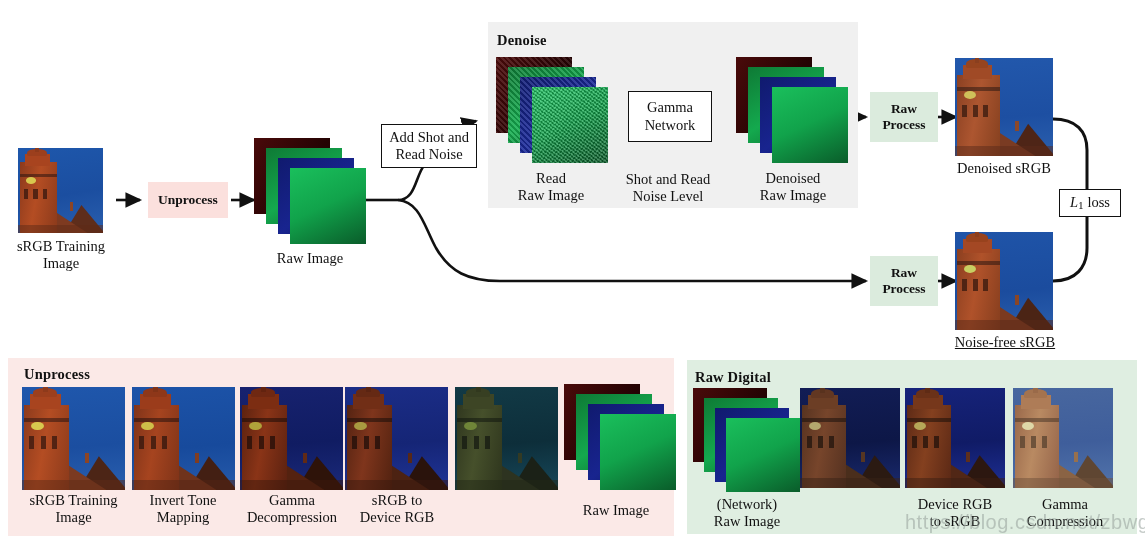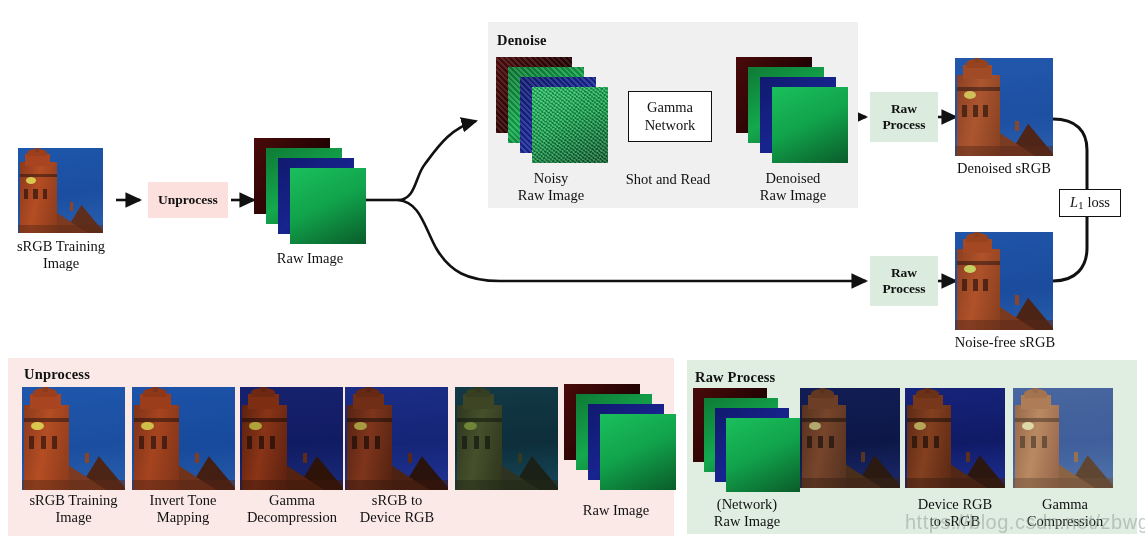--- a/index.html
+++ b/index.html
@@ -154,51 +154,56 @@
   <div class="stack" style="left:254px; top:138px; width:112px; height:108px;">
     <div class="layer" style="left:0;top:0;width:76px;height:76px;background:linear-gradient(120deg,#4a0a0a,#250303 62%,#160101);"></div>
     <div class="layer" style="left:12px;top:10px;width:76px;height:76px;background:linear-gradient(150deg,#0e7a35,#14a94e 55%,#0c6b2e);"></div>
     <div class="layer" style="left:24px;top:20px;width:76px;height:76px;background:linear-gradient(140deg,#101a6e,#18248f 55%,#0c1353);"></div>
     <div class="layer" style="left:36px;top:30px;width:76px;height:76px;background:linear-gradient(155deg,#1abf5c 0%,#11a34b 48%,#0a5c2a 100%);"></div>
   </div>
   <div class="cap" style="left:250px; top:250px; width:120px;">
     <div>Raw Image</div>
   </div>
 
+  <div class="whitebox" style="left:381px; top:124px; width:96px; height:44px; flex-direction:column;">
+    <div>Add Shot and</div>
+    <div>Read Noise</div>
+  </div>
 
   <div class="panel panel-denoise" style="left:488px; top:22px; width:370px; height:186px;"></div>
   <div class="panel-title" style="left:497px; top:32px;">Denoise</div>
 
   <div class="stack" style="left:496px; top:57px; width:110px; height:110px;">
     <div class="layer" style="left:0;top:0;width:76px;height:76px;background:
            repeating-linear-gradient(45deg, rgba(255,255,255,.10) 0 2px, rgba(0,0,0,.14) 2px 4px),
            linear-gradient(120deg,#4f0c0c,#280404 62%,#170101);"></div>
     <div class="layer" style="left:12px;top:10px;width:76px;height:76px;background:
            repeating-linear-gradient(45deg, rgba(255,255,255,.12) 0 2px, rgba(0,0,0,.16) 2px 4px),
            linear-gradient(150deg,#0f7f38,#16b152 55%,#0c6b2e);"></div>
     <div class="layer" style="left:24px;top:20px;width:76px;height:76px;background:
            repeating-linear-gradient(45deg, rgba(255,255,255,.12) 0 2px, rgba(0,0,0,.16) 2px 4px),
            linear-gradient(140deg,#131e78,#1b2a9c 55%,#0d1457);"></div>
     <div class="layer" style="left:36px;top:30px;width:76px;height:76px;background:
            repeating-linear-gradient(37deg, rgba(255,255,255,.16) 0 1.5px, rgba(0,0,0,.18) 1.5px 3px),
            repeating-linear-gradient(128deg, rgba(255,255,255,.10) 0 1.5px, rgba(0,0,0,.12) 1.5px 3px),
            linear-gradient(155deg,#1ec763 0%,#12a84d 48%,#0a5f2b 100%);"></div>
   </div>
   <div class="cap" style="left:492px; top:170px; width:118px;">
-    <div>Noisy</div>
+    <div>Read</div>
     <div>Raw Image</div>
   </div>
 
   <div class="whitebox" style="left:628px; top:91px; width:84px; height:51px; flex-direction:column;">
     <div>Gamma</div>
     <div>Network</div>
   </div>
 
   <div class="cap" style="left:592px; top:171px; width:152px;">
     <div>Shot and Read</div>
+    <div>Noise Level</div>
   </div>
 
   <div class="stack" style="left:736px; top:57px; width:110px; height:110px;">
     <div class="layer" style="left:0;top:0;width:76px;height:76px;background:linear-gradient(120deg,#4a0a0a,#250303 62%,#160101);"></div>
     <div class="layer" style="left:12px;top:10px;width:76px;height:76px;background:linear-gradient(150deg,#0e7a35,#14a94e 55%,#0c6b2e);"></div>
     <div class="layer" style="left:24px;top:20px;width:76px;height:76px;background:linear-gradient(140deg,#101a6e,#18248f 55%,#0c1353);"></div>
     <div class="layer" style="left:36px;top:30px;width:76px;height:76px;background:linear-gradient(155deg,#1abf5c 0%,#11a34b 48%,#0a5c2a 100%);"></div>
   </div>
   <div class="cap" style="left:734px; top:170px; width:118px;">
     <div>Denoised</div>
@@ -244,21 +249,21 @@
     <div class="twrtop" style="background:#a44824;"></div>
     <div class="dome" style="background:#98421d;"></div>
     <div class="spire" style="background:#8c3e1d;"></div>
     <div class="band" style="background:#2b1610;"></div>
     <div class="clock" style="background:#c8cf62;"></div>
     <div class="win" style="left:7%;top:48%;background:#36180f;"></div>
     <div class="win" style="left:18%;top:48%;background:#36180f;"></div>
     <div class="win" style="left:29%;top:48%;background:#36180f;"></div>
     <div class="base" style="background:#582718;"></div>
   </div>
-  <div class="cap" style="left:938px; top:334px; width:134px;">
+  <div class="cap" style="left:938px; top:334px; width:134px;text-decoration:underline;">
     <div>Noise-free sRGB</div>
   </div>
 
   <div class="whitebox" style="left:1059px; top:189px; width:62px; height:28px; font-size:14.5px;">
     <span><span class="ital">L</span><span class="sub">1</span><span> loss</span></span>
   </div>
 
   <div class="panel panel-unprocess" style="left:8px; top:358px; width:666px; height:178px;"></div>
   <div class="panel-title" style="left:24px; top:366px;">Unprocess</div>
 
@@ -367,21 +372,21 @@
     <div class="layer" style="left:0;top:0;width:76px;height:76px;background:linear-gradient(120deg,#4a0a0a,#250303 62%,#160101);"></div>
     <div class="layer" style="left:12px;top:10px;width:76px;height:76px;background:linear-gradient(150deg,#0e7a35,#14a94e 55%,#0c6b2e);"></div>
     <div class="layer" style="left:24px;top:20px;width:76px;height:76px;background:linear-gradient(140deg,#101a6e,#18248f 55%,#0c1353);"></div>
     <div class="layer" style="left:36px;top:30px;width:76px;height:76px;background:linear-gradient(155deg,#1abf5c 0%,#11a34b 48%,#0a5c2a 100%);"></div>
   </div>
   <div class="cap" style="left:556px; top:502px; width:120px;">
     <div>Raw Image</div>
   </div>
 
   <div class="panel panel-rawprocess" style="left:687px; top:360px; width:450px; height:174px;"></div>
-  <div class="panel-title" style="left:695px; top:369px;">Raw Process</div>
+  <div class="panel-title" style="left:695px; top:369px;">Raw Digital</div>
 
   <div class="stack" style="left:693px; top:388px; width:108px; height:106px;">
     <div class="layer" style="left:0;top:0;width:74px;height:74px;background:linear-gradient(120deg,#4a0a0a,#250303 62%,#160101);"></div>
     <div class="layer" style="left:11px;top:10px;width:74px;height:74px;background:linear-gradient(150deg,#0e7a35,#14a94e 55%,#0c6b2e);"></div>
     <div class="layer" style="left:22px;top:20px;width:74px;height:74px;background:linear-gradient(140deg,#101a6e,#18248f 55%,#0c1353);"></div>
     <div class="layer" style="left:33px;top:30px;width:74px;height:74px;background:linear-gradient(155deg,#1abf5c 0%,#11a34b 48%,#0a5c2a 100%);"></div>
   </div>
   <div class="cap" style="left:686px; top:496px; width:122px;">
     <div>(Network)</div>
     <div>Raw Image</div>

